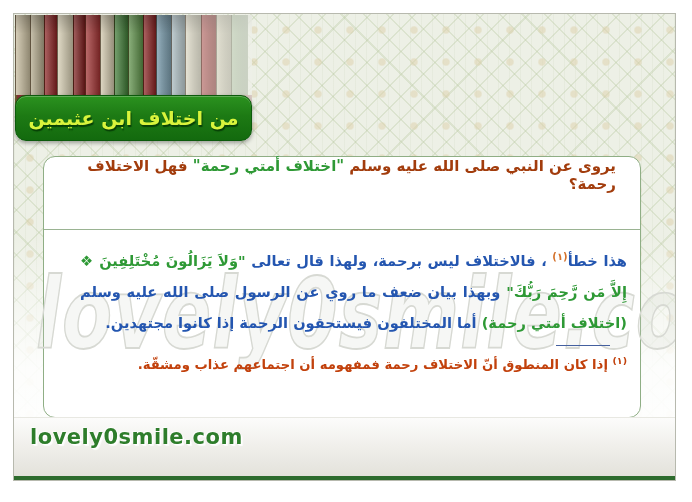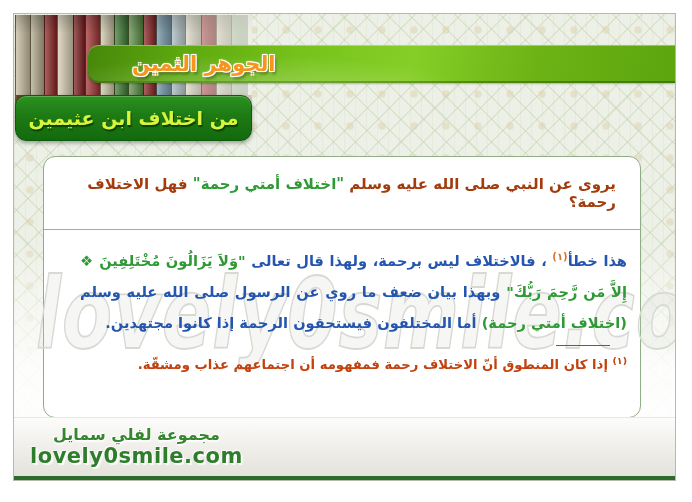--- a/index.html
+++ b/index.html
@@ -51,21 +51,21 @@
     background:linear-gradient(180deg, #2b921f 0%, #1d7a14 45%, #136a0e 100%);
     box-shadow:0 2px 4px rgba(0,0,0,.35), inset 0 1px 0 rgba(255,255,255,.25);
     display:flex; align-items:center; justify-content:center; }
   .sub-text { font-size:19px; font-weight:bold; direction:rtl; white-space:nowrap;
     text-shadow:1px 2px 1px rgba(5,55,5,.85); }
 
   
   .card { position:absolute; left:29px; top:142px; width:598px; height:262px;
     background:#fff; border:1px solid #8fae85; border-radius:12px; }
   .question { height:73px; border-bottom:1px solid #9ab392; direction:rtl;
-    display:flex; align-items:center; padding:0 24px 0 14px;
+    display:flex; padding:0 24px 0 14px;
     font-size:15px; font-weight:bold; position:relative; z-index:6; }
   .answer { direction:rtl; padding:11px 13px 0 36px; font-size:14.6px; font-weight:bold;
     line-height:31px; text-align:justify; position:relative; z-index:6; }
   .fn-ref-a { font-size:10px; vertical-align:super; font-weight:bold; }
   .fn-divider { width:54px; border-top:1.5px solid #44609f; margin:7px 30px 3px auto;
     position:relative; z-index:6; }
   .footnote { direction:rtl; padding:1px 13px 0 20px; font-size:13.2px; font-weight:bold;
     line-height:22px; position:relative; z-index:6; }
   .fn-ref-b { font-size:9.5px; vertical-align:super; font-weight:bold; }
 
@@ -105,23 +105,20 @@
     <div class="spine" style="width:13px;background-color:#8a2222"></div>
     <div class="spine" style="width:15px;background-color:#6f93a5"></div>
     <div class="spine" style="width:14px;background-color:#9fb3ba"></div>
     <div class="spine" style="width:16px;background-color:#d8d2bc"></div>
     <div class="spine" style="width:15px;background-color:#9c2d2d"></div>
     <div class="spine" style="width:15px;background-color:#c4bca0"></div>
     <div class="spine" style="width:17px;background-color:#7a9a6a"></div>
     <div class="shelf-trim"></div>
   </div>
 
-  <div class="band-title">
-    <div class="title-text" style="color:#f7941d">الجوهر الثمين</div>
-  </div>
 
   <div class="band-sub">
     <div class="sub-text" style="color:#d9f43c">من اختلاف ابن عثيمين</div>
   </div>
 
   <div class="card">
     <div class="question" style="color:#a23c0c">
       <p><span>يروى عن النبي صلى الله عليه وسلم </span><span style="color:#2e9935">"اختلاف أمتي رحمة"</span><span> فهل الاختلاف رحمة؟</span></p>
     </div>
 
@@ -133,19 +130,18 @@
 
     <div class="footnote" style="color:#c2410c">
       <p><span class="fn-ref-b">(١)</span><span> إذا كان المنطوق أنّ الاختلاف رحمة فمفهومه أن اجتماعهم عذاب ومشقّة.</span></p>
     </div>
   </div>
 
   <div class="watermark">lovely0smile.com</div>
 
   <div class="footer">
     <div class="brand">
-      <div class="brand-ar" style="color:#35862f">مجموعة لفلي سمايل</div>
       <div class="brand-en" style="color:#2e7d2b">lovely0smile.com</div>
     </div>
   </div>
 
   <div class="bottom-bar"></div>
 </div>
 
 </body></html>

